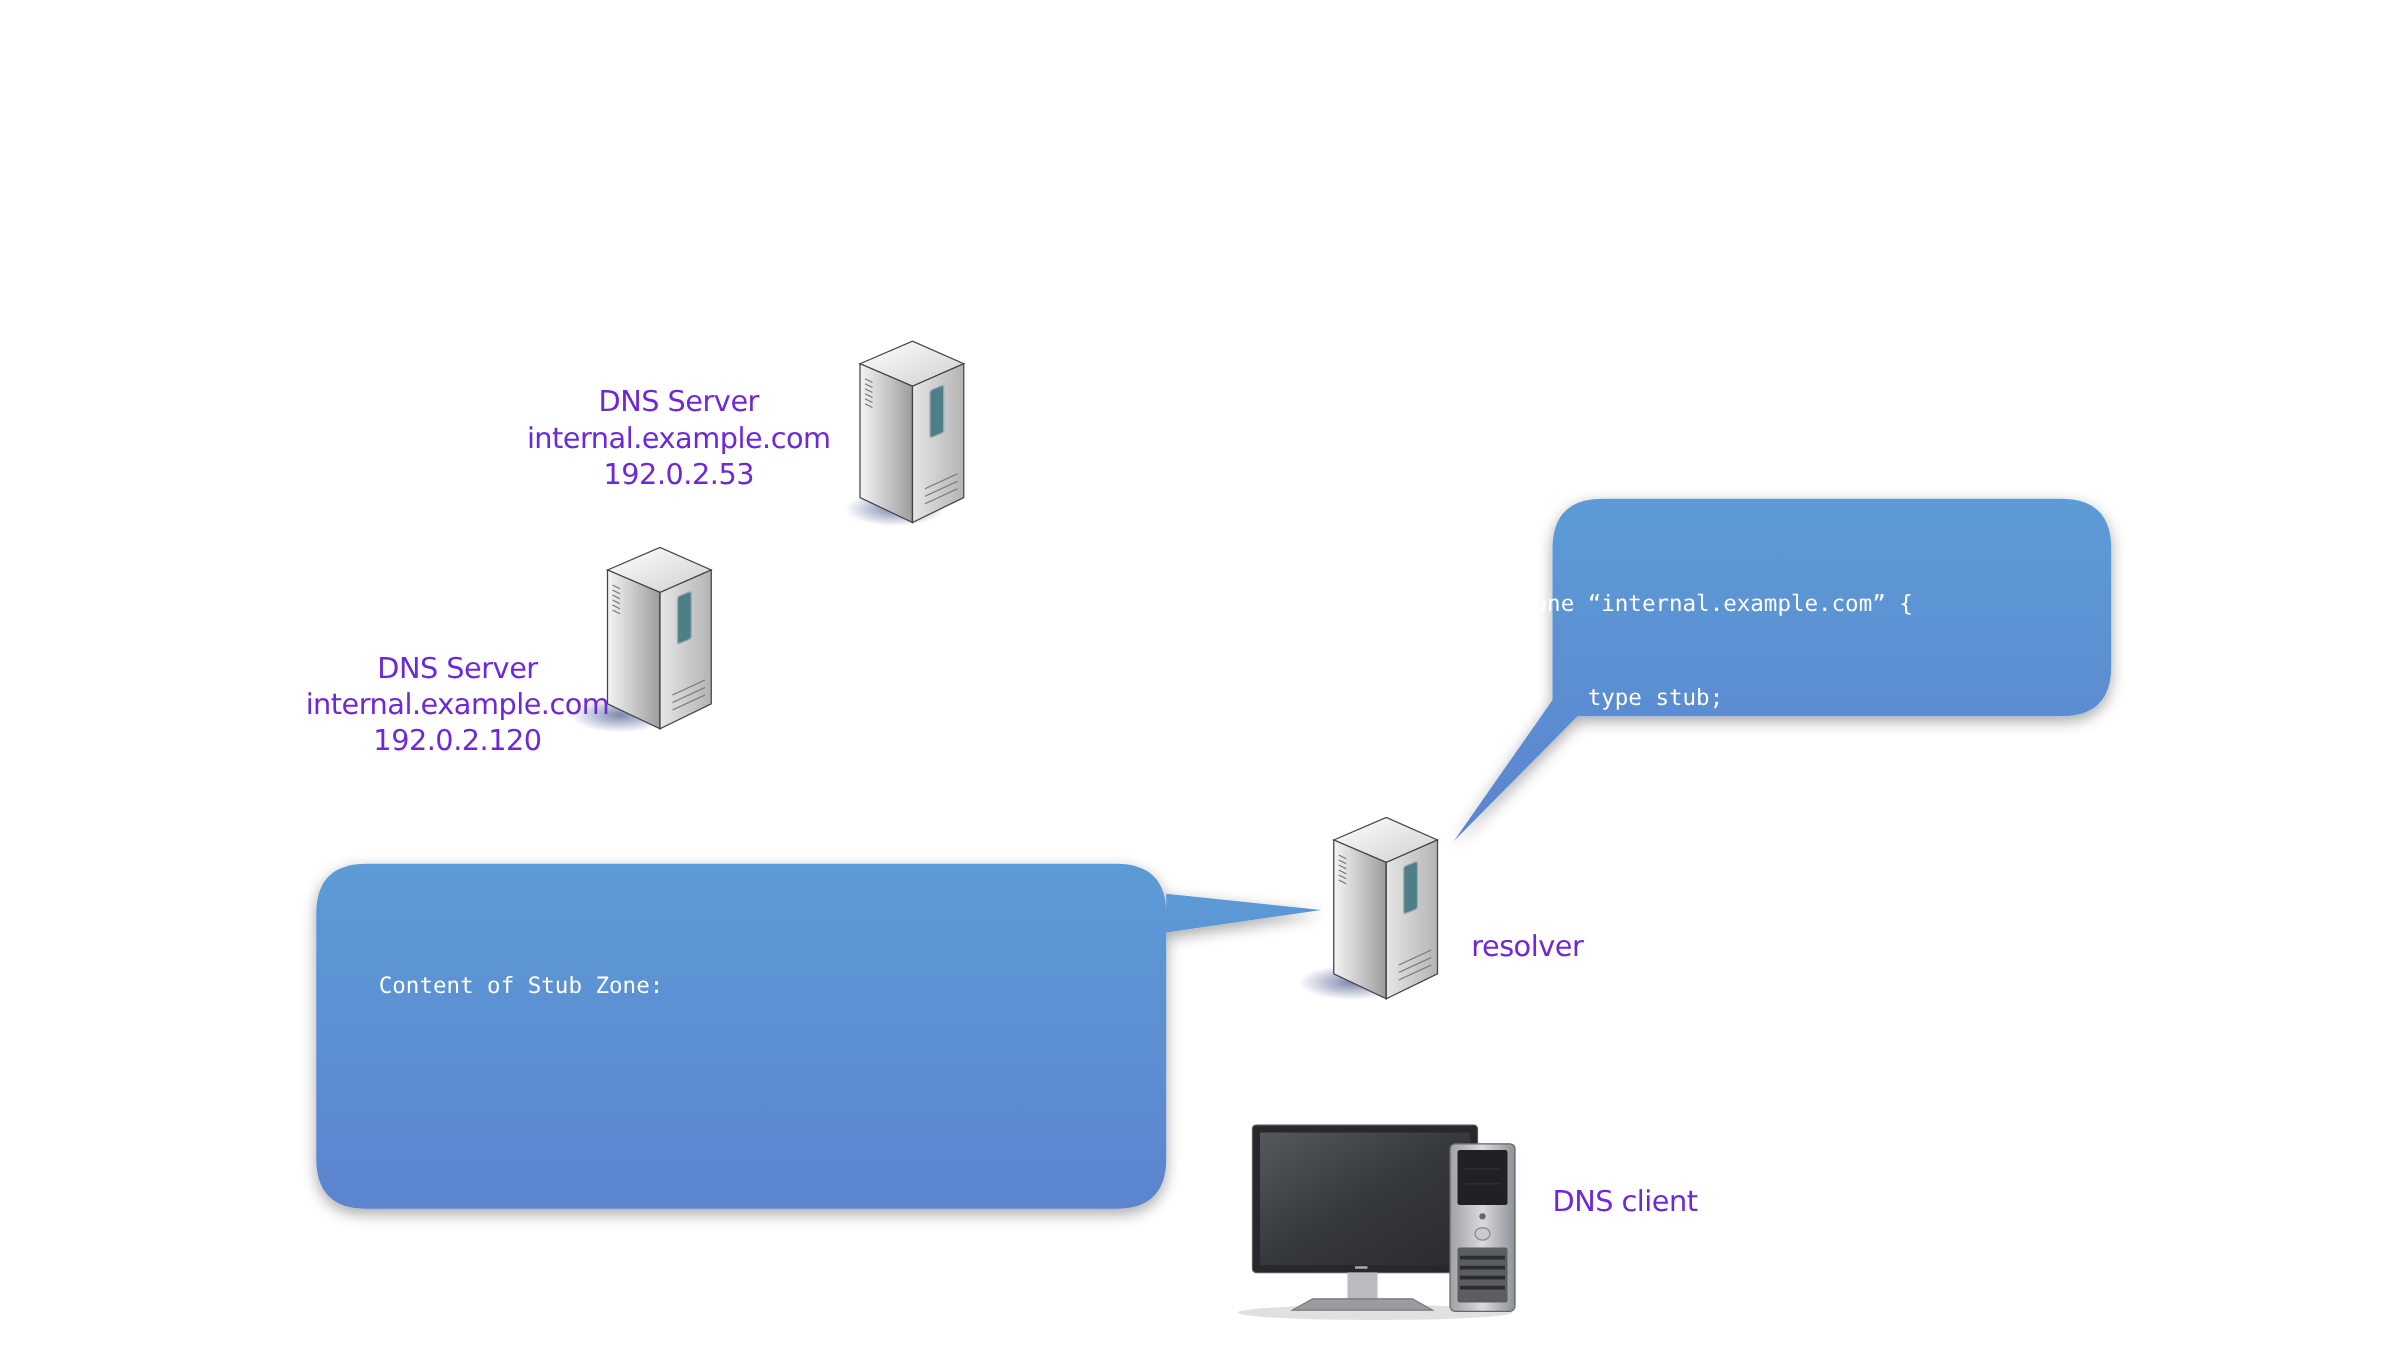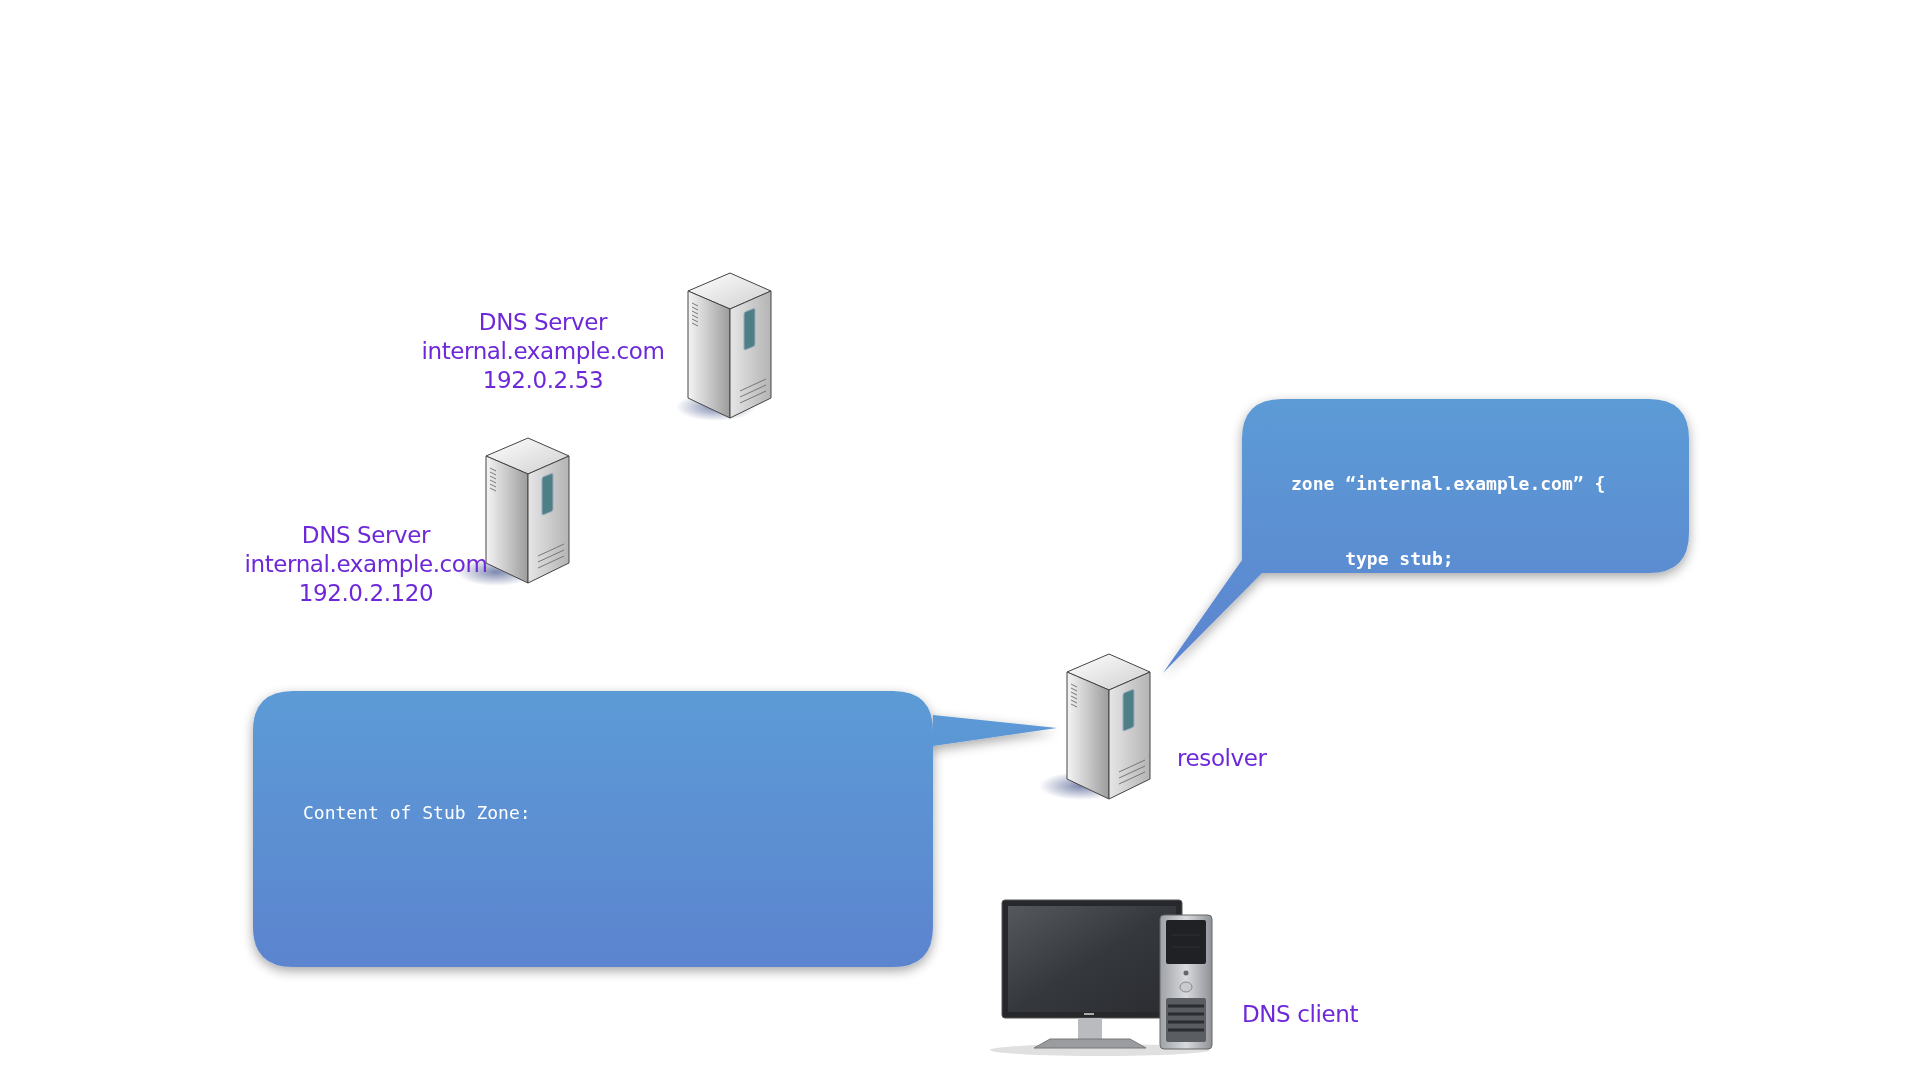--- a/index.html
+++ b/index.html
@@ -156,25 +156,25 @@
 </div>
 
 <div class="label center" style="left:366px; top:521px;">
   <div>DNS Server</div>
   <div>internal.example.com</div>
   <div>192.0.2.120</div>
 </div>
 
 <div class="label" style="left:1177px; top:744px;">resolver</div>
 
-<div class="label" style="left:1242px; top:1000px;text-align:center;">DNS client</div>
+<div class="label" style="left:1242px; top:948px;text-align:center;">DNS client</div>
 
-<div class="code" style="left:1291px; top:421px;font-weight:bold;">
+<div class="code" style="left:1216px; top:421px;">
   <div>zone “internal.example.com” {</div>
   <div>     type stub;</div>
   <div>     masters { 192.0.2.53;</div>
   <div>               192.0.2.120; };</div>
   <div>};</div>
 </div>
 
-<div class="code" style="left:303px; top:750px;">
+<div class="code" style="left:303px; top:726px;">
   <div>Content of Stub Zone:</div>
 </div>
 
 </body></html>

